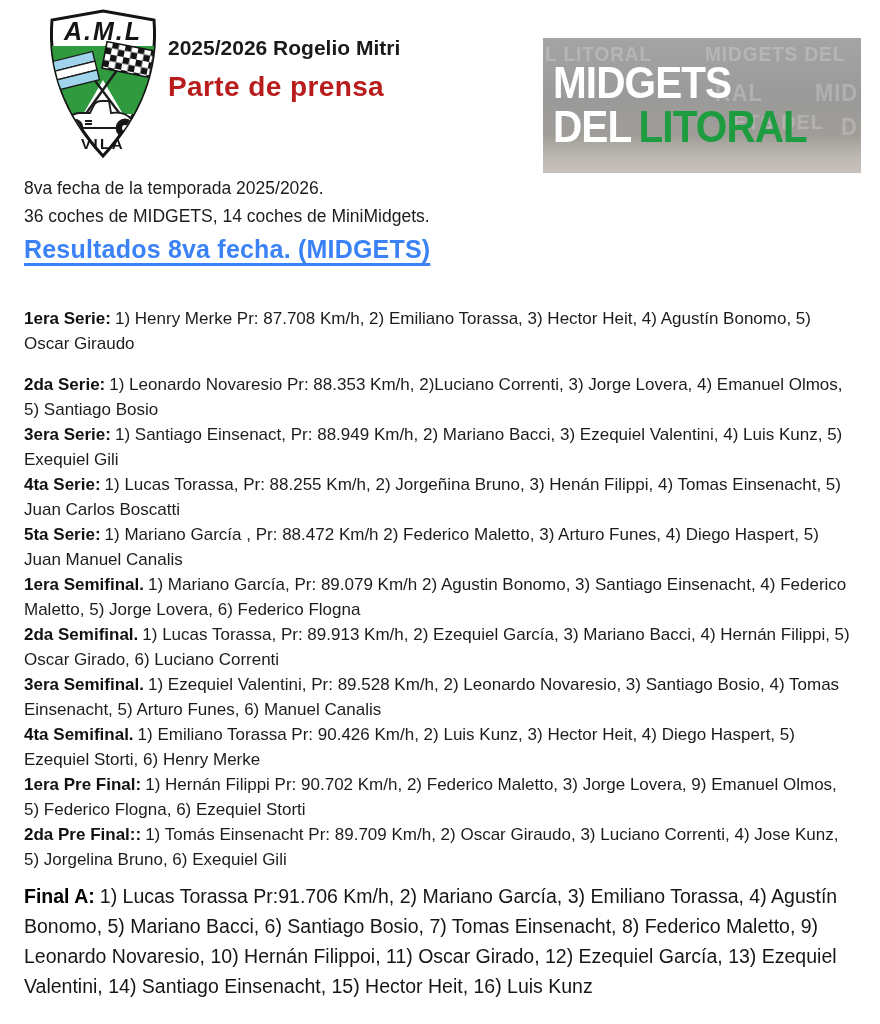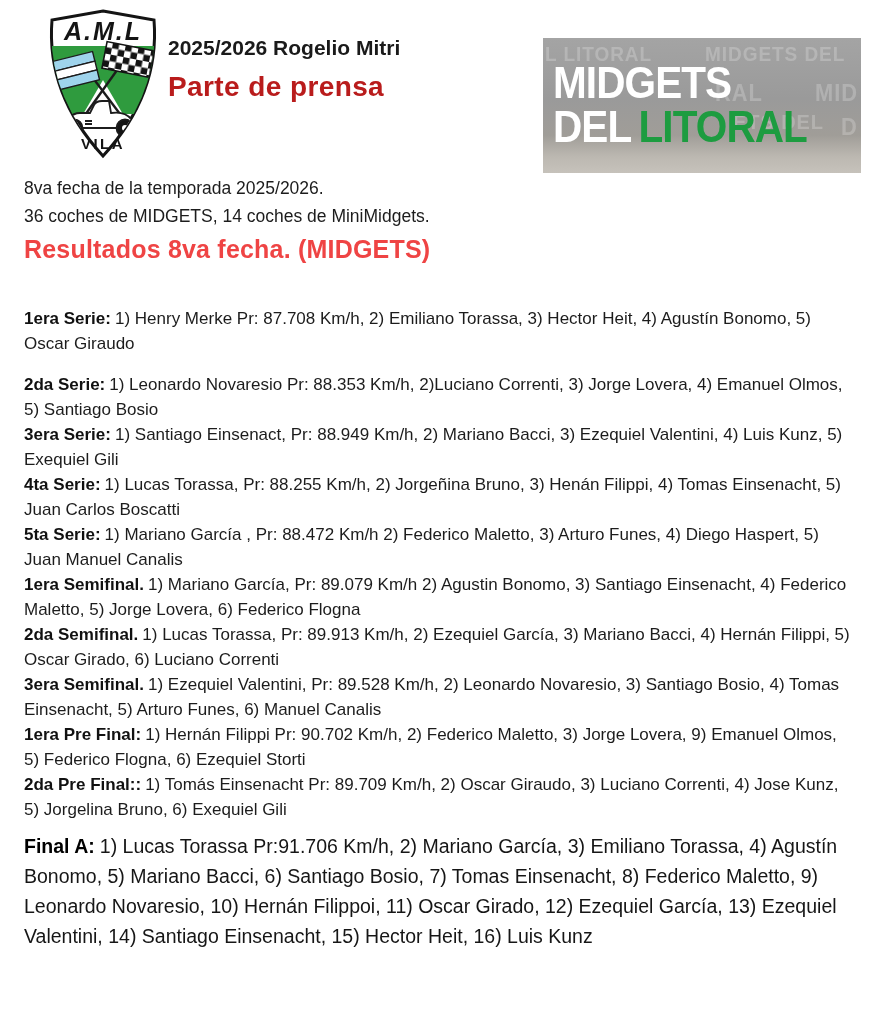--- a/index.html
+++ b/index.html
@@ -40,22 +40,22 @@
                  letter-spacing:-1px; }
   .banner-line1 { top:22px; color:#ffffff; }
   .banner-line2 { top:66px; }
   .banner-line2 .w-white { color:#ffffff; }
   .banner-line2 .w-green { color:#1d9c40; margin-left:8px; }
 
   
   .content { padding:5px 24px 0 24px; }
   .intro p { margin:0; font-size:17.5px; line-height:27.5px; color:#1c1c1c; }
   .section-title {
-    margin:5px 0 9px; font-size:25px; font-weight:bold; color:#ef4444;
-    text-decoration-thickness:2.5px; text-underline-offset:5px;
+    margin:5px 0 9px; font-size:25px; font-weight:bold; color:#3b82f6;
+    text-decoration:underline; text-decoration-thickness:2.5px; text-underline-offset:5px;
     letter-spacing:0.2px;
   }
   .results { margin-top:42px; }
   .result  { margin:0; font-size:17px; line-height:25px; color:#1c1c1c; }
   .result strong { color:#111; margin-right:4px; }
   .gap-after { margin-bottom:16px; }
   .final { margin:9px 0 0; font-size:19.5px; line-height:30px; color:#161616; }
   .final strong { color:#000; margin-right:5px; }
 </style>
 </head>
@@ -143,20 +143,21 @@
 
     <div class="results">
       <p class="result gap-after"><strong>1era Serie:</strong><span>1) Henry Merke Pr: 87.708 Km/h, 2) Emiliano Torassa, 3) Hector Heit, 4) Agustín Bonomo, 5) Oscar Giraudo</span></p>
       <p class="result"><strong>2da Serie:</strong><span>1) Leonardo Novaresio Pr: 88.353 Km/h, 2)Luciano Correnti, 3) Jorge Lovera, 4) Emanuel Olmos, 5) Santiago Bosio</span></p>
       <p class="result"><strong>3era Serie:</strong><span>1) Santiago Einsenact,  Pr: 88.949 Km/h, 2) Mariano Bacci, 3) Ezequiel Valentini, 4) Luis Kunz, 5) Exequiel Gili</span></p>
       <p class="result"><strong>4ta Serie:</strong><span>1) Lucas Torassa,  Pr: 88.255 Km/h, 2) Jorgeñina Bruno, 3) Henán Filippi, 4) Tomas Einsenacht, 5) Juan Carlos Boscatti</span></p>
       <p class="result"><strong>5ta Serie:</strong><span>1) Mariano García , Pr: 88.472 Km/h 2) Federico Maletto, 3) Arturo Funes, 4) Diego Haspert, 5) Juan Manuel Canalis</span></p>
       <p class="result"><strong>1era Semifinal.</strong><span>1) Mariano García, Pr: 89.079 Km/h 2) Agustin Bonomo, 3) Santiago Einsenacht, 4) Federico Maletto, 5) Jorge Lovera, 6) Federico Flogna</span></p>
       <p class="result"><strong>2da Semifinal.</strong><span>1) Lucas Torassa, Pr: 89.913 Km/h, 2) Ezequiel García, 3) Mariano Bacci, 4) Hernán Filippi, 5) Oscar Girado, 6) Luciano Correnti</span></p>
       <p class="result"><strong>3era Semifinal.</strong><span>1) Ezequiel Valentini, Pr: 89.528 Km/h, 2) Leonardo Novaresio, 3) Santiago Bosio, 4) Tomas Einsenacht, 5) Arturo Funes, 6) Manuel Canalis</span></p>
+      <p class="result"><strong>4ta Semifinal.</strong><span>1) Emiliano Torassa Pr: 90.426 Km/h, 2) Luis Kunz, 3) Hector Heit, 4) Diego Haspert, 5) Ezequiel Storti, 6) Henry Merke</span></p>
       <p class="result"><strong>1era Pre Final:</strong><span>1) Hernán Filippi Pr: 90.702 Km/h, 2) Federico Maletto, 3) Jorge Lovera, 9) Emanuel Olmos, 5) Federico Flogna, 6) Ezequiel Storti</span></p>
       <p class="result"><strong>2da Pre Final::</strong><span>1) Tomás Einsenacht Pr: 89.709 Km/h, 2) Oscar Giraudo, 3) Luciano Correnti, 4) Jose Kunz, 5) Jorgelina Bruno, 6) Exequiel Gili</span></p>
     </div>
 
     <p class="final"><strong>Final A:</strong><span>1) Lucas Torassa  Pr:91.706 Km/h, 2) Mariano García, 3) Emiliano Torassa, 4) Agustín Bonomo, 5) Mariano Bacci, 6) Santiago Bosio, 7) Tomas Einsenacht, 8) Federico Maletto, 9) Leonardo Novaresio, 10) Hernán Filippoi, 11) Oscar Girado, 12) Ezequiel García, 13) Ezequiel Valentini, 14) Santiago Einsenacht, 15) Hector Heit, 16) Luis Kunz</span></p>
   </div>
 
 </div>
 
 </body></html>

